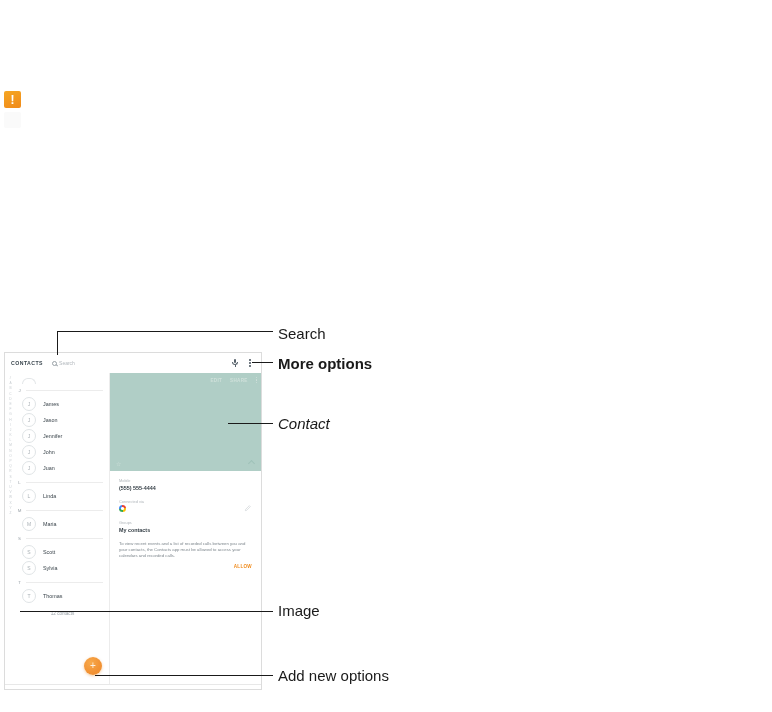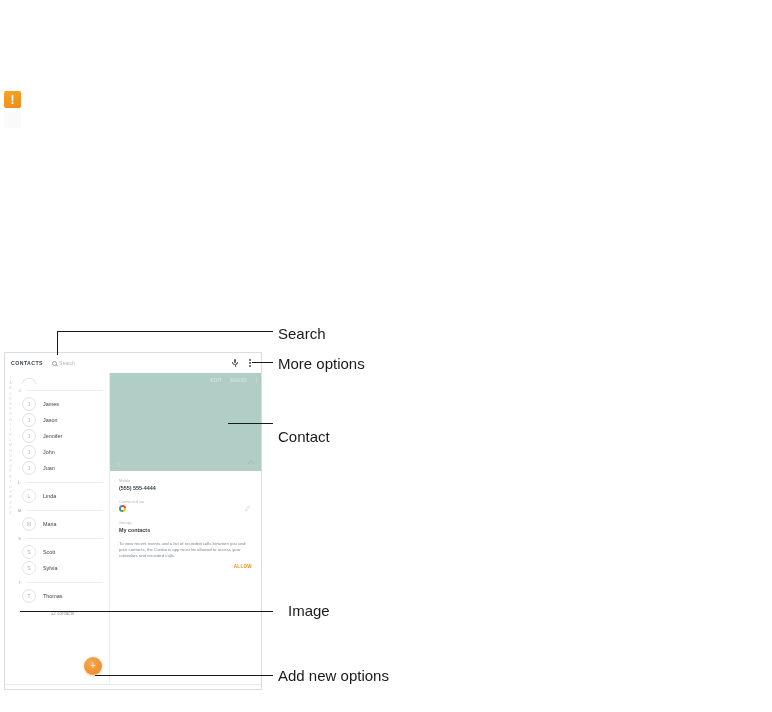--- a/index.html
+++ b/index.html
@@ -611,22 +611,22 @@
     <span class="plus">+</span>
   </div>
   <div id="bottom-bar"></div>
 </div>
 
 <div class="leader v" style="left:57px; top:331px; height:24px;"></div>
 <div class="leader h" style="left:57px; top:331px; width:216px;"></div>
 <div class="callout-label" style="left:278px; top:325px;">Search</div>
 
 <div class="leader h" style="left:252px; top:362px; width:21px;"></div>
-<div class="callout-label" style="left:278px; top:355px;">More options</div>
+<div class="callout-label" style="left:278px; top:355px;font-weight:bold;">More options</div>
 
 <div class="leader h" style="left:228px; top:423px; width:45px;"></div>
-<div class="callout-label" style="left:278px; top:428px;">Contact</div>
+<div class="callout-label" style="left:278px; top:415px;font-style:italic;">Contact</div>
 
 <div class="leader h" style="left:20px; top:611px; width:253px;"></div>
-<div class="callout-label" style="left:288px; top:602px;">Image</div>
+<div class="callout-label" style="left:278px; top:602px;">Image</div>
 
 <div class="leader h" style="left:95px; top:675px; width:178px;"></div>
 <div class="callout-label" style="left:278px; top:667px;">Add new options</div>
 
 </body></html>

